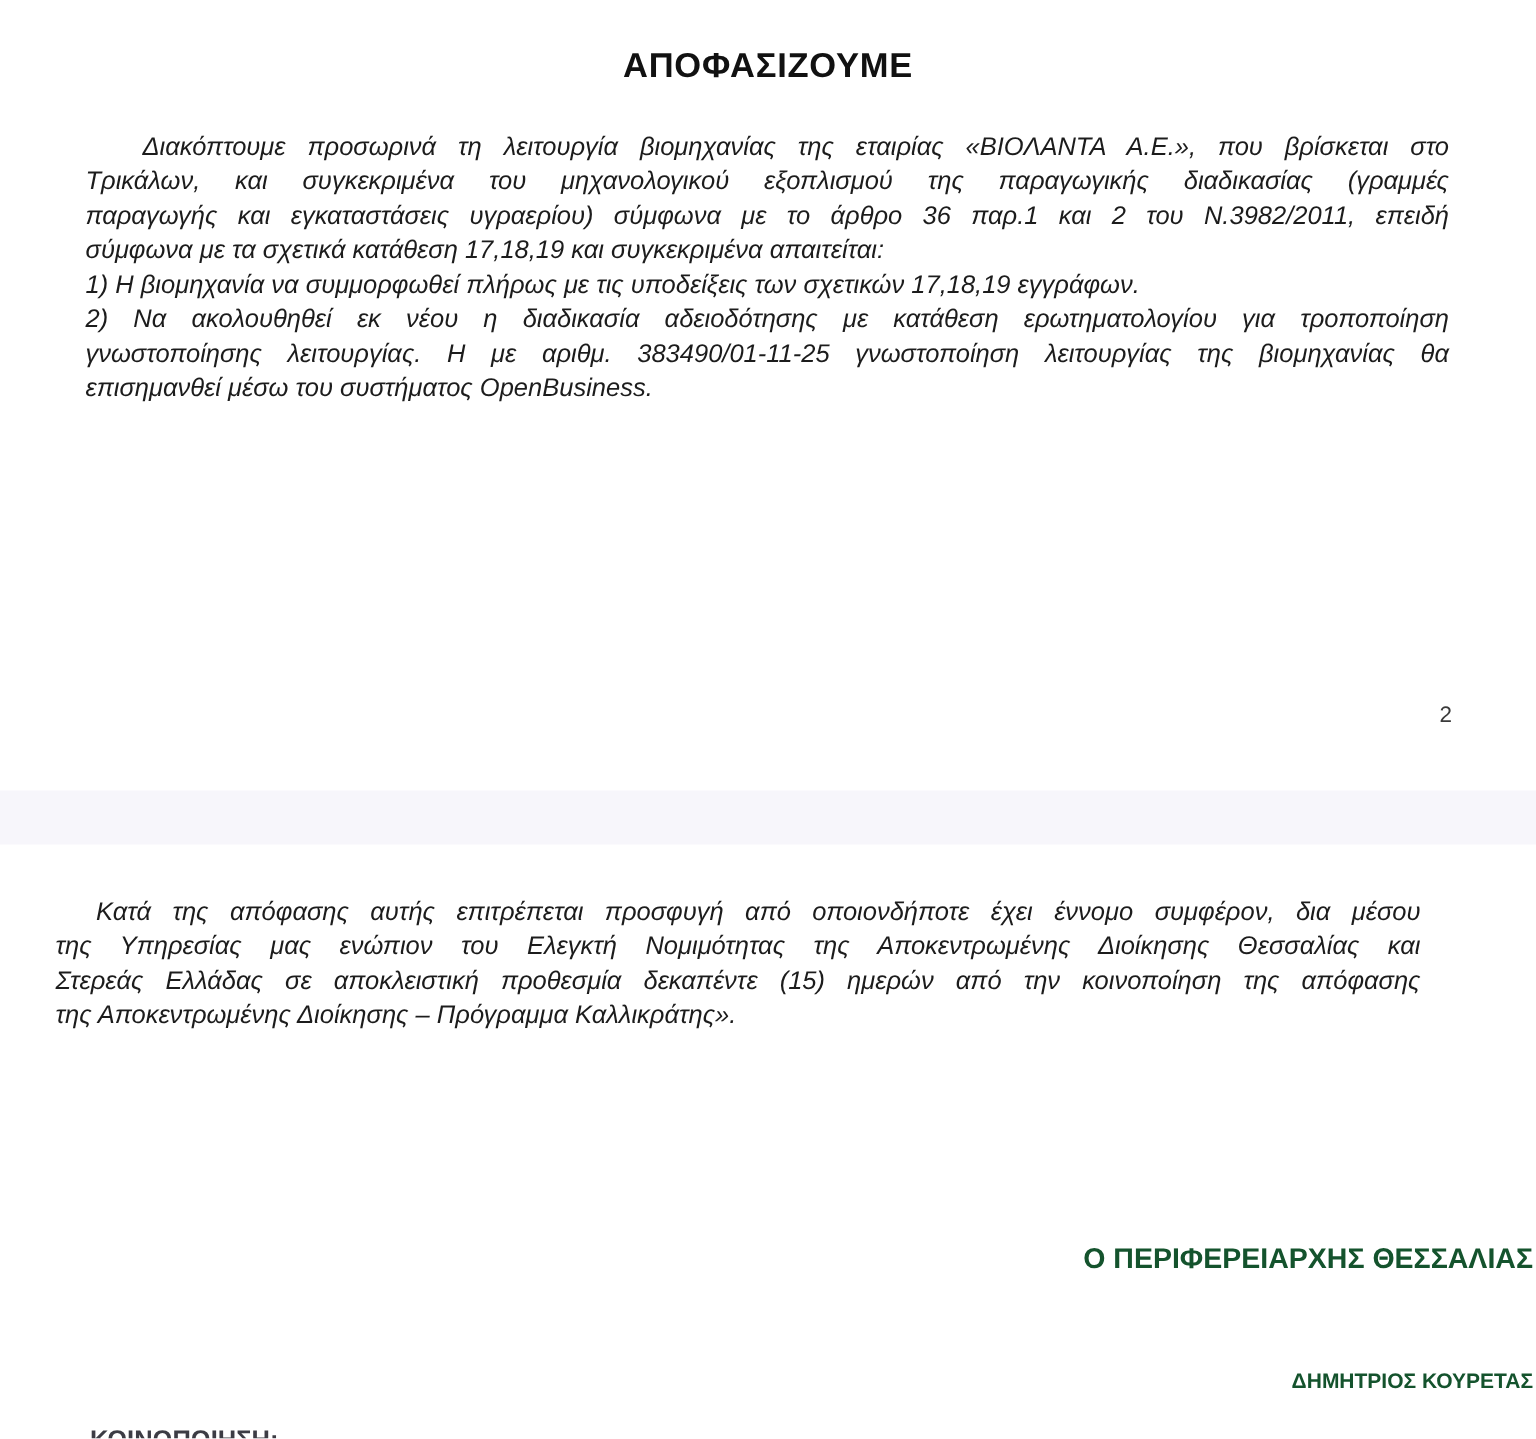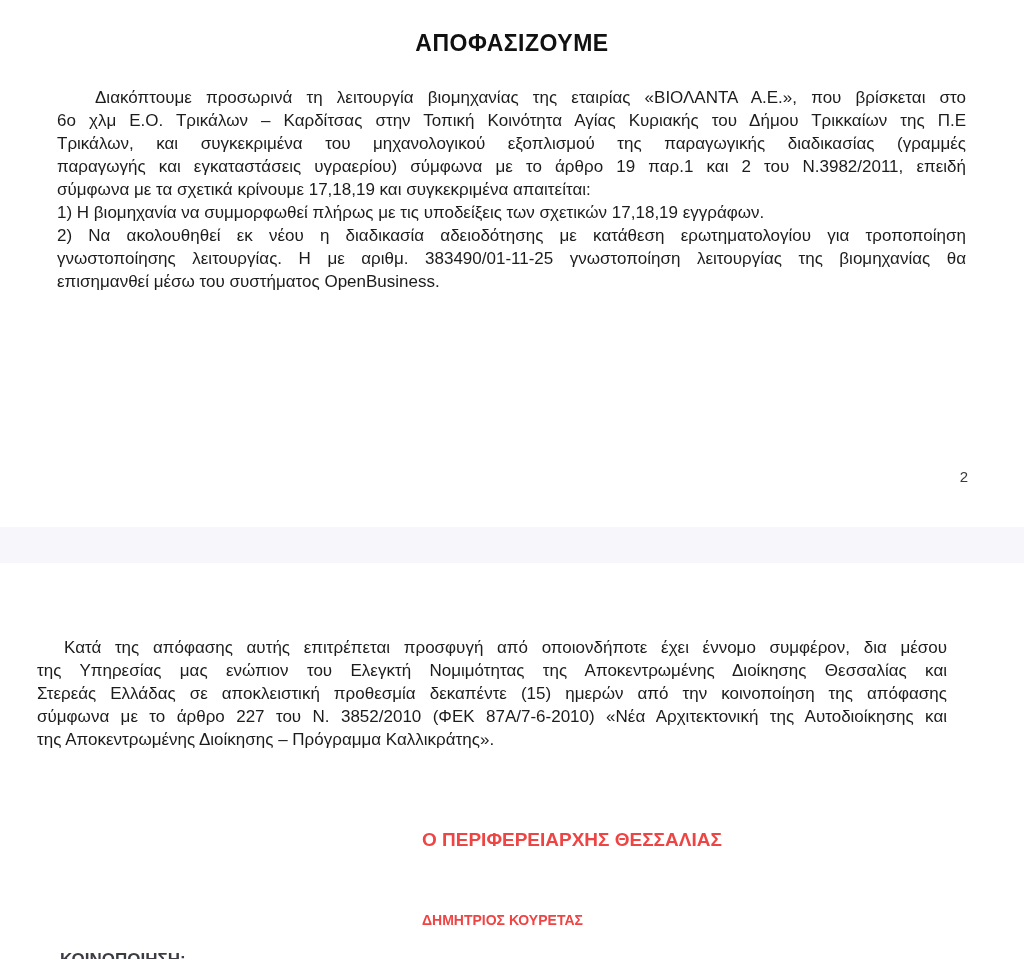--- a/index.html
+++ b/index.html
@@ -32,26 +32,26 @@
     font-size: 17px;
     line-height: 23px;
   }
   #page1-text {
     top: 86px;
     left: 57px;
     width: 909px;
     --indent: 38px;
   }
   #page2-text {
-    top: 636px;
+    top: 596px;
     left: 37px;
     width: 910px;
     --indent: 27px;
   }
-  .para { margin: 0; }
+  .para { margin: 0; font-style: italic; }
   .line {
     text-align: justify;
     text-align-last: justify;
     white-space: nowrap;
     overflow: visible;
   }
   .line-last {
     text-align-last: left;
   }
   .line-indent {
@@ -69,23 +69,23 @@
     top: 527px;
     left: 0;
     width: 100%;
     height: 36px;
     background: #f7f6fb;
   }
   .signature-block {
     position: absolute;
     left: 422px;
     width: 600px;
-    text-align: left;
+    text-align: right;
     font-weight: bold;
-    color: #ef4444;
+    color: #14532d;
   }
   #signatory-title {
     top: 829px;
     font-size: 19px;
   }
   #signatory-name {
     top: 912px;
     font-size: 14px;
   }
   .footer-partial {
@@ -101,45 +101,43 @@
 </head>
 <body>
 
 <div class="page">
 
   <div class="doc-title">ΑΠΟΦΑΣΙΖΟΥΜΕ</div>
 
   <div class="text-block" id="page1-text">
       <div class="para">
         <div class="line line-indent">Διακόπτουμε προσωρινά τη λειτουργία βιομηχανίας της εταιρίας «ΒΙΟΛΑΝΤΑ Α.Ε.», που βρίσκεται στο</div>
-        <div class="line">6ο χλμ Ε.Ο. Τρικάλων – Καρδίτσας στην Τοπική Κοινότητα Αγίας Κυριακής του Δήμου Τρικκαίων της Π.Ε</div>
         <div class="line">Τρικάλων, και συγκεκριμένα του μηχανολογικού εξοπλισμού της παραγωγικής διαδικασίας (γραμμές</div>
-        <div class="line">παραγωγής και εγκαταστάσεις υγραερίου) σύμφωνα με το άρθρο 19 παρ.1 και 2 του Ν.3982/2011, επειδή</div>
-        <div class="line line-last">σύμφωνα με τα σχετικά κρίνουμε 17,18,19 και συγκεκριμένα απαιτείται:</div>
+        <div class="line">παραγωγής και εγκαταστάσεις υγραερίου) σύμφωνα με το άρθρο 36 παρ.1 και 2 του Ν.3982/2011, επειδή</div>
+        <div class="line line-last">σύμφωνα με τα σχετικά κατάθεση 17,18,19 και συγκεκριμένα απαιτείται:</div>
       </div>
       <div class="para">
         <div class="line line-last">1) Η βιομηχανία να συμμορφωθεί πλήρως με τις υποδείξεις των σχετικών 17,18,19 εγγράφων.</div>
       </div>
       <div class="para">
         <div class="line">2) Να ακολουθηθεί εκ νέου η διαδικασία αδειοδότησης με κατάθεση ερωτηματολογίου για τροποποίηση</div>
         <div class="line">γνωστοποίησης λειτουργίας. Η με αριθμ. 383490/01-11-25 γνωστοποίηση λειτουργίας της βιομηχανίας θα</div>
         <div class="line line-last">επισημανθεί μέσω του συστήματος OpenBusiness.</div>
       </div>
     </div>
 
   <div class="page-number">2</div>
 
   <div class="page-separator"></div>
 
   <div class="text-block" id="page2-text">
       <div class="para">
         <div class="line line-indent">Κατά της απόφασης αυτής επιτρέπεται προσφυγή από οποιονδήποτε έχει έννομο συμφέρον, δια μέσου</div>
         <div class="line">της Υπηρεσίας μας ενώπιον του Ελεγκτή Νομιμότητας της Αποκεντρωμένης Διοίκησης Θεσσαλίας και</div>
         <div class="line">Στερεάς Ελλάδας σε αποκλειστική προθεσμία δεκαπέντε (15) ημερών από την κοινοποίηση της απόφασης</div>
-        <div class="line">σύμφωνα με το άρθρο 227 του Ν. 3852/2010 (ΦΕΚ 87Α/7-6-2010) «Νέα Αρχιτεκτονική της Αυτοδιοίκησης και</div>
         <div class="line line-last">της Αποκεντρωμένης Διοίκησης – Πρόγραμμα Καλλικράτης».</div>
       </div>
     </div>
 
   <div class="signature-block" id="signatory-title">Ο ΠΕΡΙΦΕΡΕΙΑΡΧΗΣ ΘΕΣΣΑΛΙΑΣ</div>
 
   <div class="signature-block" id="signatory-name">ΔΗΜΗΤΡΙΟΣ ΚΟΥΡΕΤΑΣ</div>
 
   <div class="footer-partial">ΚΟΙΝΟΠΟΙΗΣΗ:</div>
 

